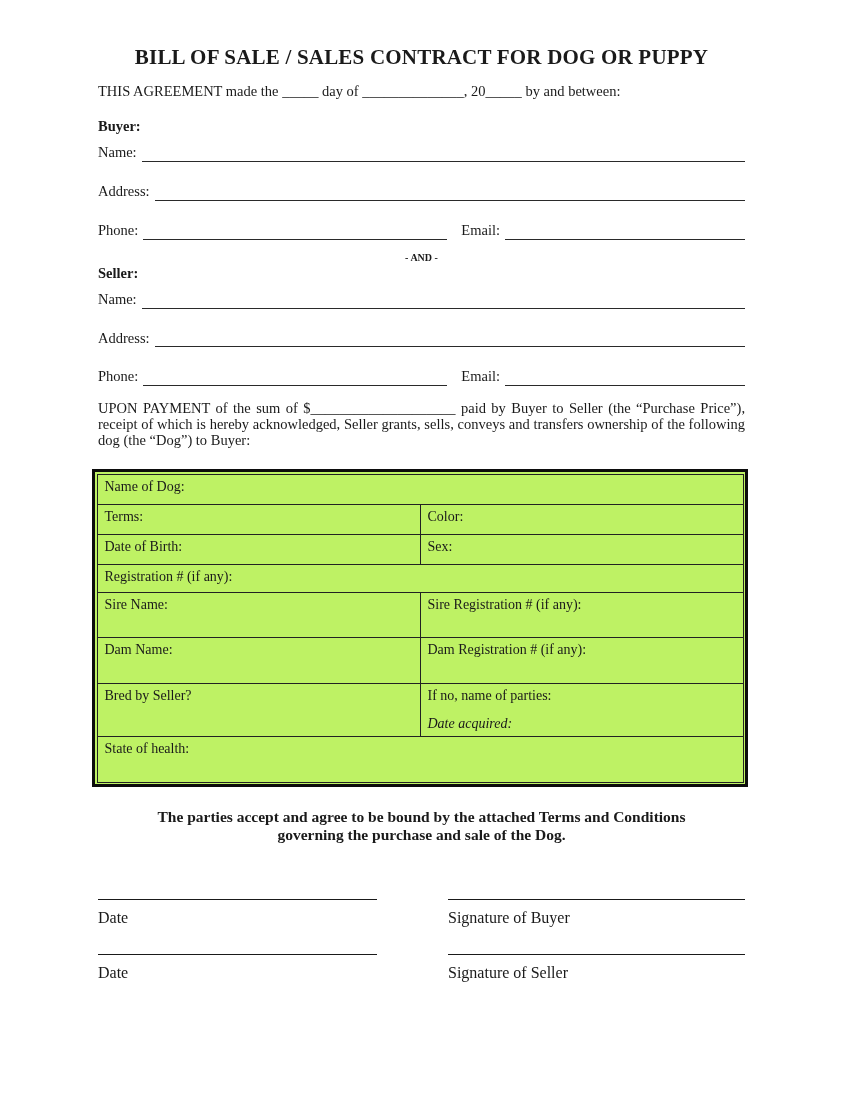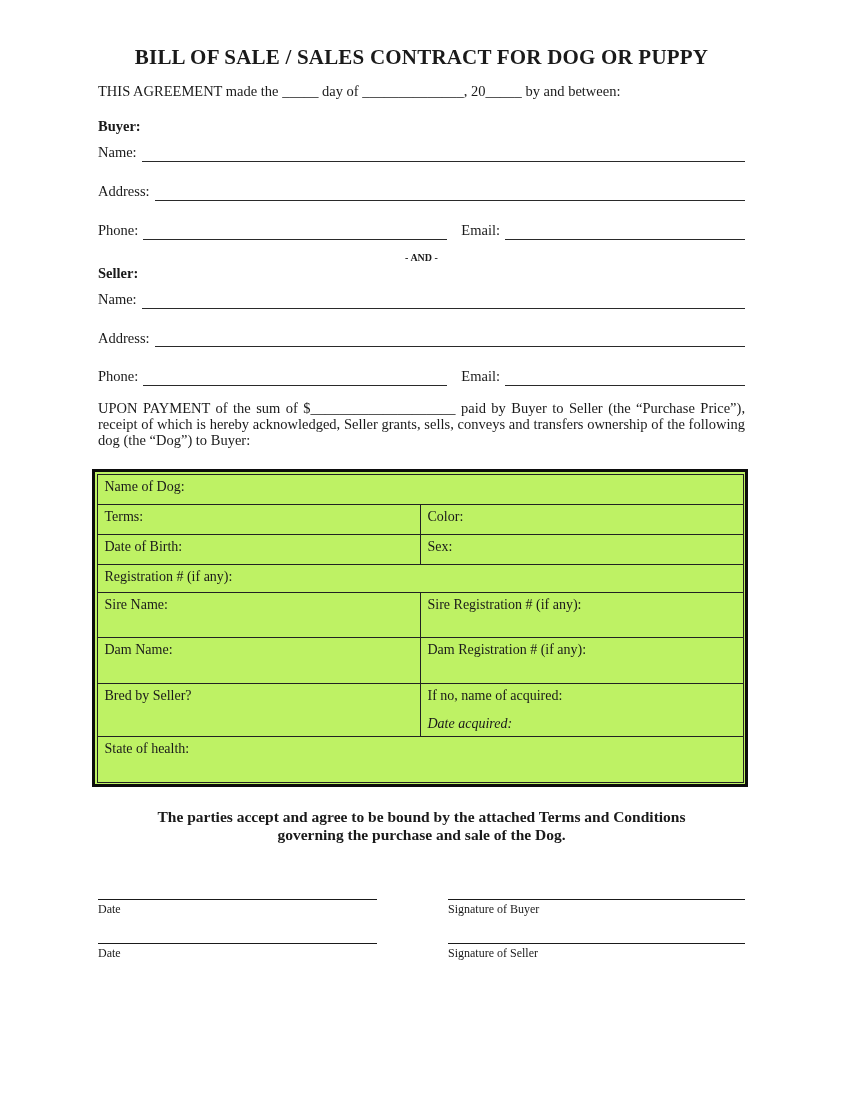--- a/index.html
+++ b/index.html
@@ -112,23 +112,23 @@
     justify-content: space-between;
   }
   .sig-row + .sig-row { margin-top: 26px; }
   .sig-block-left  { width: 279px; }
   .sig-block-right { width: 297px; }
   .sig-line {
     border-top: 1.5px solid #1a1a1a;
     height: 0;
   }
   .sig-label {
-    font-size: 12px;
+    font-size: 16px;
     line-height: 1.3;
-    margin-top: 2px;
+    margin-top: 8px;
   }
 </style>
 </head>
 <body>
 
 <div class="content">
 
   <h1 class="title">BILL OF SALE / SALES CONTRACT FOR DOG OR PUPPY</h1>
 
   <p class="intro">THIS AGREEMENT made the _____ day of ______________, 20_____ by and between:</p>
@@ -218,21 +218,21 @@
           </td>
           <td class="col-right">
             <span>Dam Registration # (if any):</span>
           </td>
         </tr>
         <tr class="r-lg">
           <td class="col-left">
             <span>Bred by Seller?</span>
           </td>
           <td class="col-right cell-stack">
-            <div>If no, name of acquired:</div>
+            <div>If no, name of parties:</div>
             <div class="second-line">Date acquired:</div>
           </td>
         </tr>
         <tr class="r-lg">
           <td colspan="2">
             <span>State of health:</span>
           </td>
         </tr>
       </tbody>
     </table>

